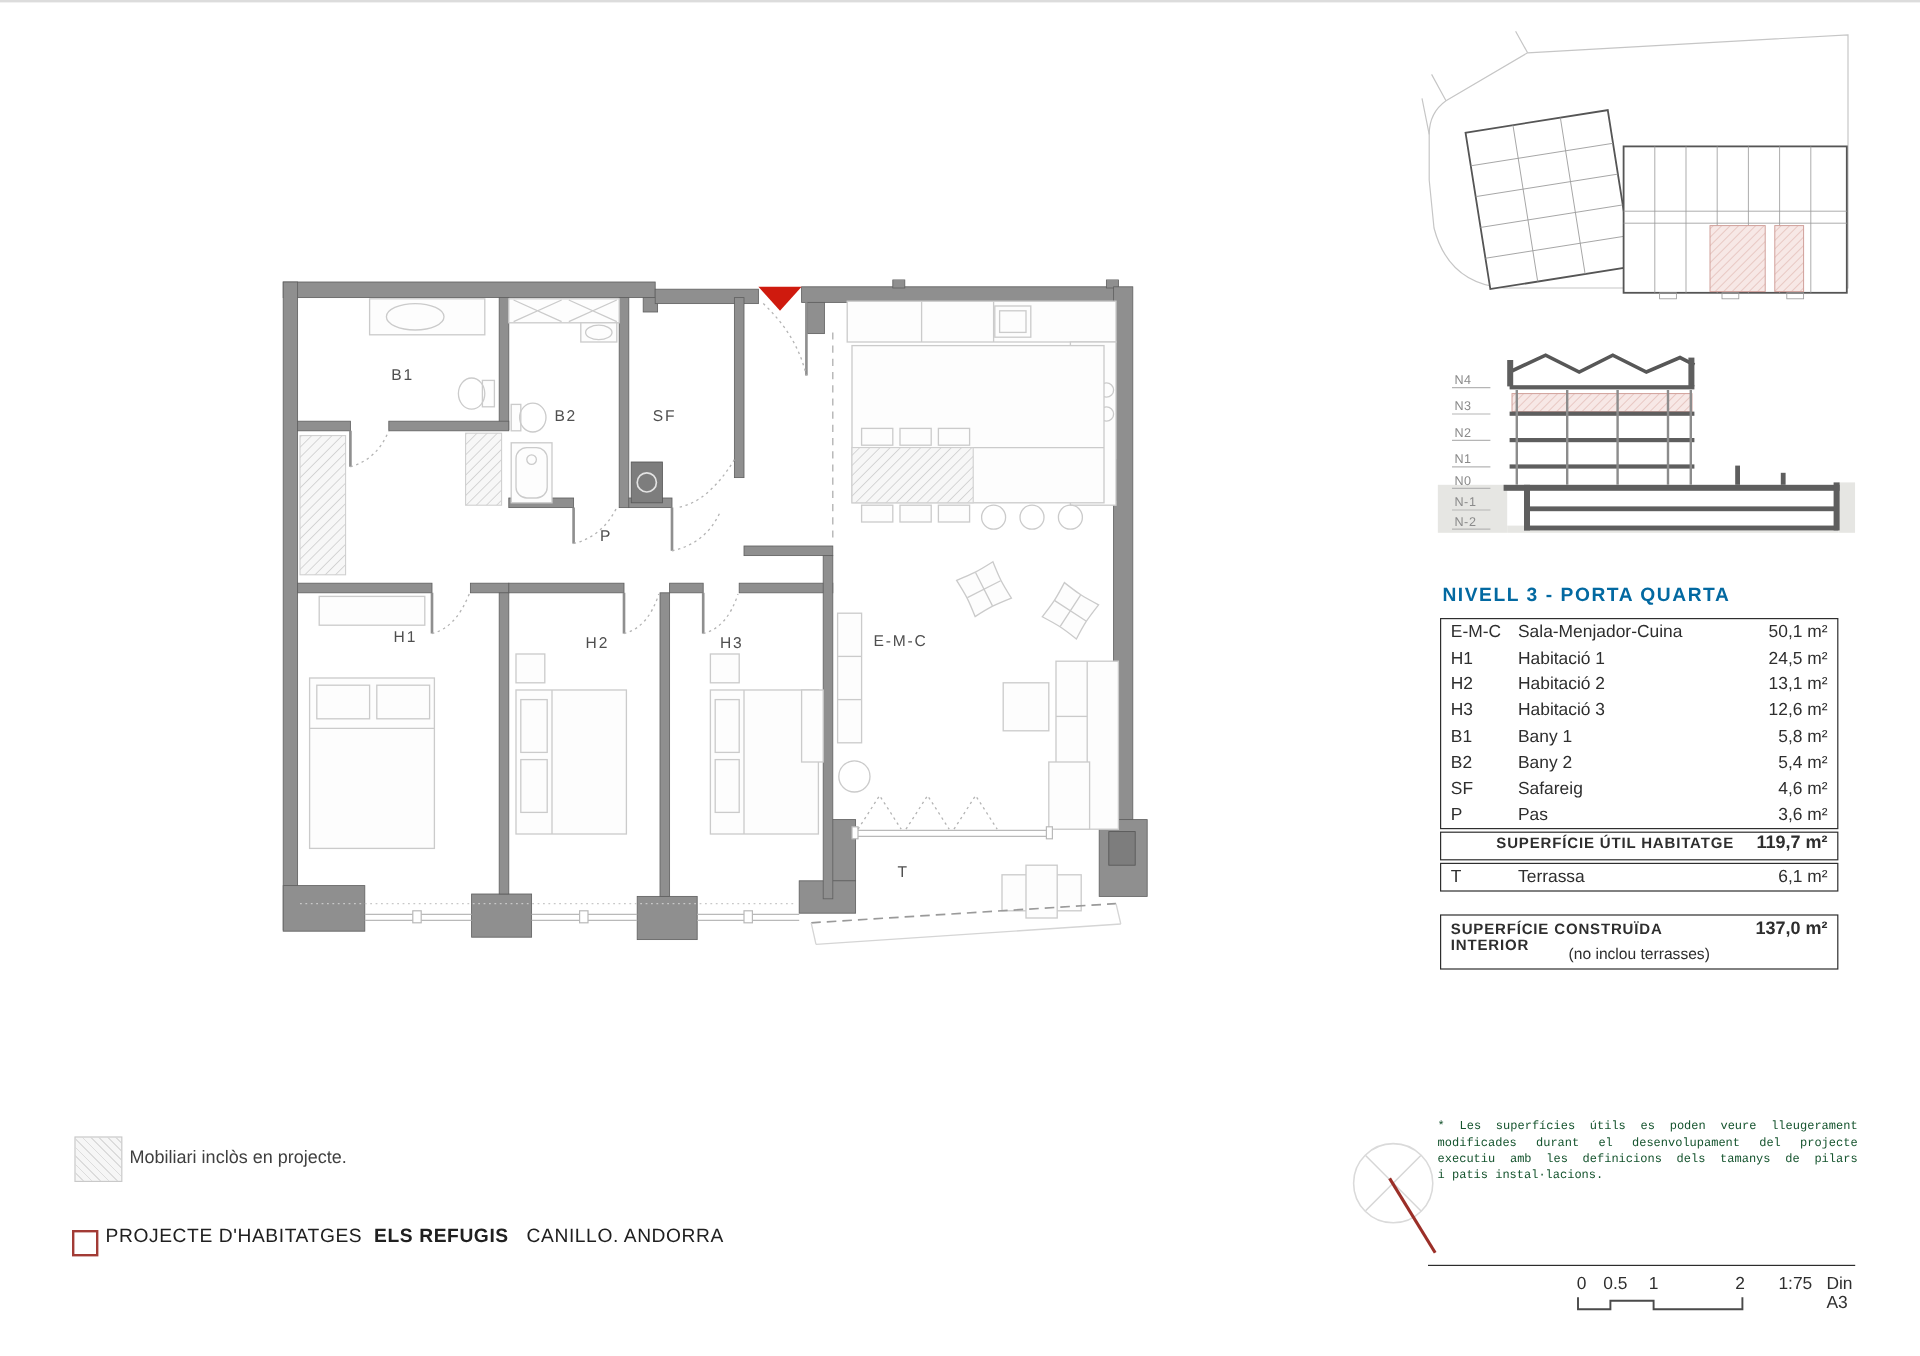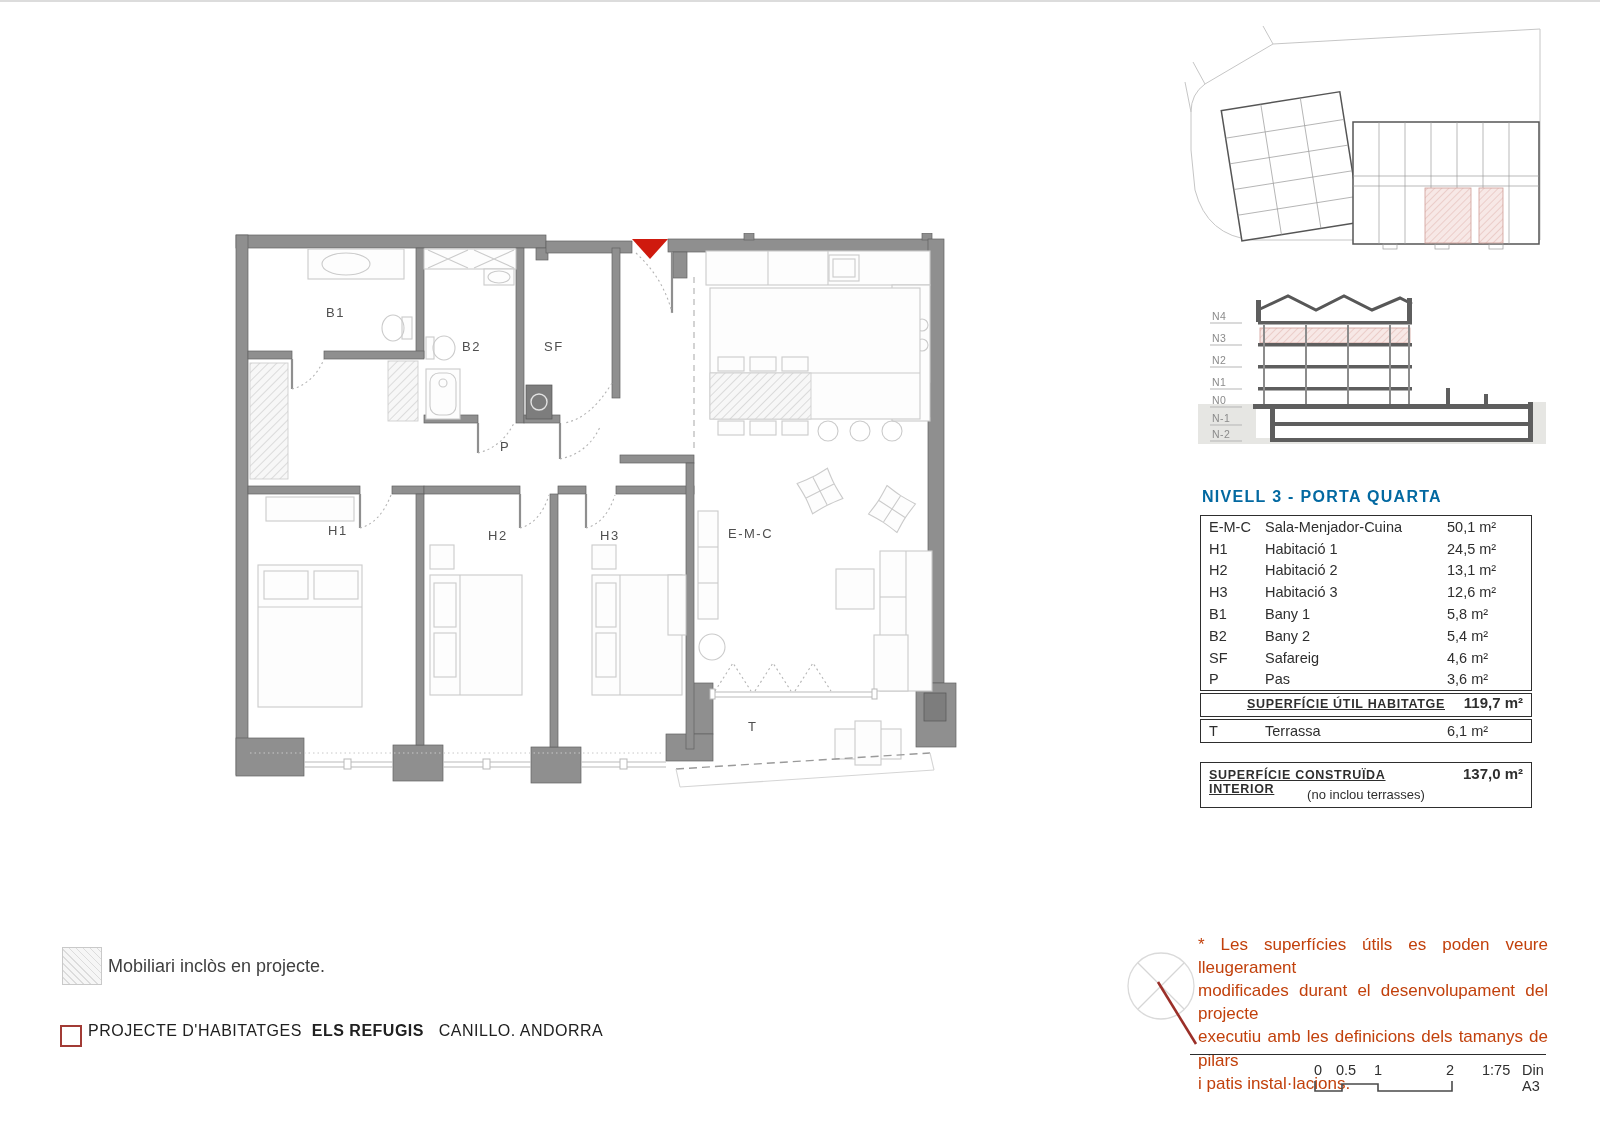--- a/index.html
+++ b/index.html
@@ -28,36 +28,36 @@
   .gr{fill:#e6e6e3;}
   .st{font-family:"Liberation Sans",sans-serif;font-size:10.5px;fill:#8b8b8b;letter-spacing:.5px;}
 
   
   .atable{left:1200px;top:488px;width:332px;color:#2e2e2e;}
   .ttl{font-size:16px;font-weight:700;letter-spacing:1.3px;color:#0369a1;margin:0 0 9px 2px;}
   .box{border:1.6px solid #2e2e2e;background:#fff;}
   .trow{display:flex;align-items:center;height:21.8px;font-size:14.5px;padding:0 8px;}
   .trow .c{width:56px;}
   .trow .n{flex:1;}
-  .trow .a{width:76px;text-align:left;}
+  .trow .a{width:76px;text-align:right;}
   .sumrow{display:flex;justify-content:flex-end;align-items:baseline;height:22px;padding:0 8px;}
-  .sumrow .lbl{font-size:12.5px;font-weight:700;letter-spacing:.7px;text-decoration:underline;}
+  .sumrow .lbl{font-size:12.5px;font-weight:700;letter-spacing:.7px;}
   .sumrow .val{width:78px;text-align:right;font-size:15px;font-weight:700;}
   .mt2{margin-top:2px;} .mt18{margin-top:19px;}
   .builtbox{padding:2px 8px 5px;}
   .builtnote{text-align:center;font-size:13px;margin-top:0;}
 
   
   .legend-swatch{left:62px;top:947px;width:38px;height:36px;border:1px solid #c9c9c9;
     background:repeating-linear-gradient(45deg,#f6f6f6 0 4px,#dcdcdc 4px 5px);}
-  .legend-text{left:108px;top:956px;font-size:18px;color:#3f3f3f;}
+  .legend-text{left:108px;top:956px;font-size:15px;color:#3f3f3f;}
   .tsq{left:60px;top:1025px;width:18px;height:18px;border:2.5px solid #a23b35;}
   .ptitle{left:88px;top:1022px;font-size:16px;color:#202020;letter-spacing:.5px;white-space:nowrap;}
   .ptitle b{font-weight:700;}
-  .note{left:1198px;top:933px;width:350px;font-size:17px;line-height:1.36;color:#c2410c;}
+  .note{left:1198px;top:933px;width:350px;font-size:10px;line-height:1.36;color:#14532d;font-family:Liberation Mono, monospace;}
   .note .jl{text-align:justify;text-align-last:justify;}
   .sheet-title{left:1190px;top:1024px;width:352px;text-align:right;font-size:20px;font-weight:700;
     color:#b04a42;letter-spacing:1px;}
   .rule{left:1190px;top:1054px;width:356px;border-top:1.6px solid #2c2c2c;}
   .scalebar{left:1190px;top:1060px;width:356px;height:34px;font-size:14.5px;color:#2f2f2f;}
   .scalebar span{position:absolute;top:2px;}
 </style>
 </head>
 <body>
 

